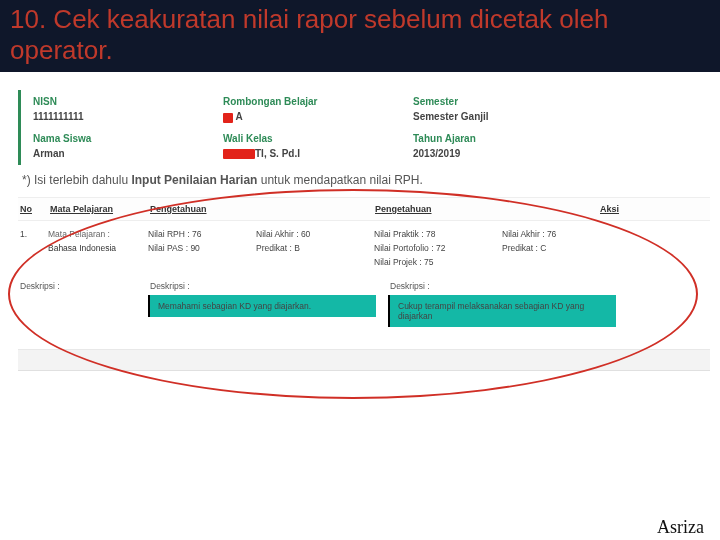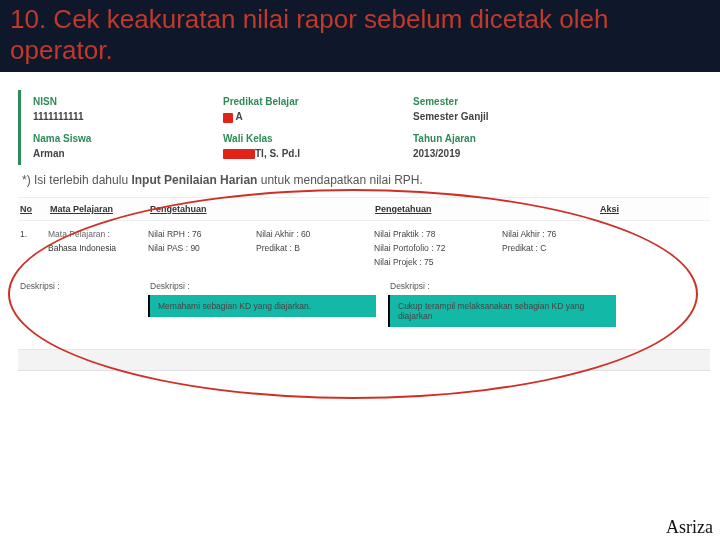--- a/index.html
+++ b/index.html
@@ -122,21 +122,21 @@
   }
   .bottom-bar {
     margin-top: 22px;
     height: 22px;
     background: #f3f3f3;
     border-top: 1px solid #e8e8e8;
     border-bottom: 1px solid #e0e0e0;
   }
   .footer-name {
     position: absolute;
-    right: 7px;
+    right: 16px;
     bottom: 0;
     font-family: "Times New Roman", serif;
     font-size: 18px;
     color: #111;
     padding: 2px 0 2px 6px;
   }
 </style>
 </head>
 <body>
 
@@ -146,21 +146,21 @@
 
 <div class="content">
 
   <div class="green-border">
     <div class="info-grid">
       <div>
         <div class="info-label">NISN</div>
         <div class="info-value">1111111111</div>
       </div>
       <div>
-        <div class="info-label">Predikat Belajar</div>
+        <div class="info-label">Rombongan Belajar</div>
         <div class="info-value">
           <span class="redact" style="width:10px;"></span>
           <span>A</span>
         </div>
       </div>
       <div>
         <div class="info-label">Semester</div>
         <div class="info-value">Semester Ganjil</div>
       </div>
       <div>

